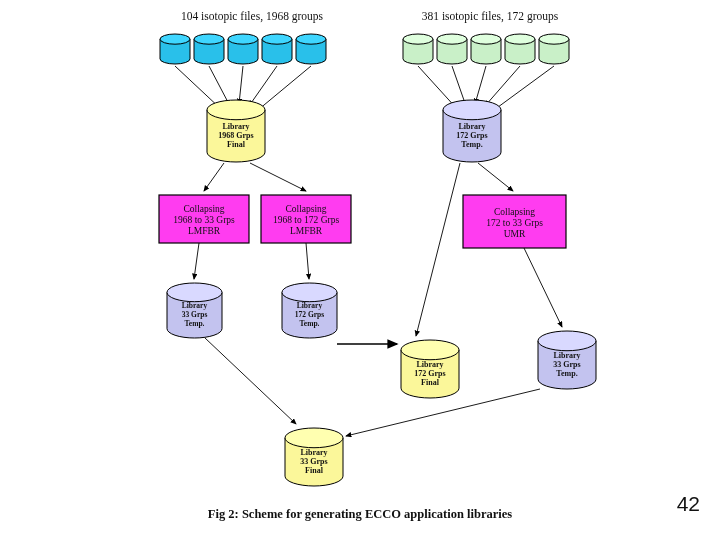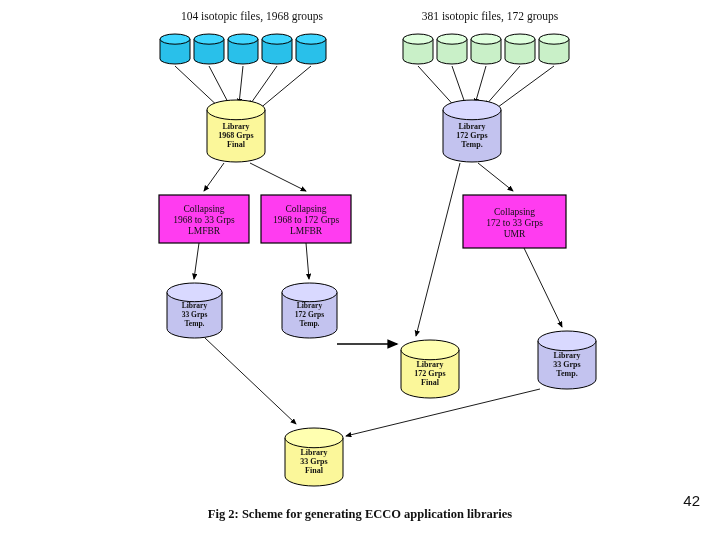--- a/index.html
+++ b/index.html
@@ -6,21 +6,21 @@
   body{width:720px;height:540px;overflow:hidden;
        font-family:"Liberation Serif",serif;color:#000;}
   #slide{position:relative;width:720px;height:540px;background:#fff;}
   #diagram{position:absolute;left:0;top:0;width:720px;height:540px;}
   .hdr{font-family:"Liberation Serif",serif;font-size:11.5px;fill:#111;}
   .cyl-label{font-family:"Liberation Serif",serif;font-size:8px;fill:#111;font-weight:700;}
   .cyl-label-sm{font-family:"Liberation Serif",serif;font-size:7.5px;fill:#111;font-weight:700;}
   .box-label{font-family:"Liberation Serif",serif;font-size:9.5px;fill:#111;}
   .caption{font-family:"Liberation Serif",serif;font-size:12.5px;font-weight:700;fill:#111;}
   .pagenum{position:absolute;right:20px;top:492px;font-family:"Liberation Sans",sans-serif;
-           font-size:15px;color:#111;}
+           font-size:21px;color:#111;}
 </style>
 </head>
 <body>
 
 <div id="slide">
 
   <svg id="diagram" viewBox="0 0 720 540" xmlns="http://www.w3.org/2000/svg">
     <defs>
       <marker id="arrowhead" markerWidth="7" markerHeight="7" refX="6" refY="3" orient="auto" markerUnits="strokeWidth">
         <path d="M0,0 L7,3 L0,6 Z" fill="#000"></path>

